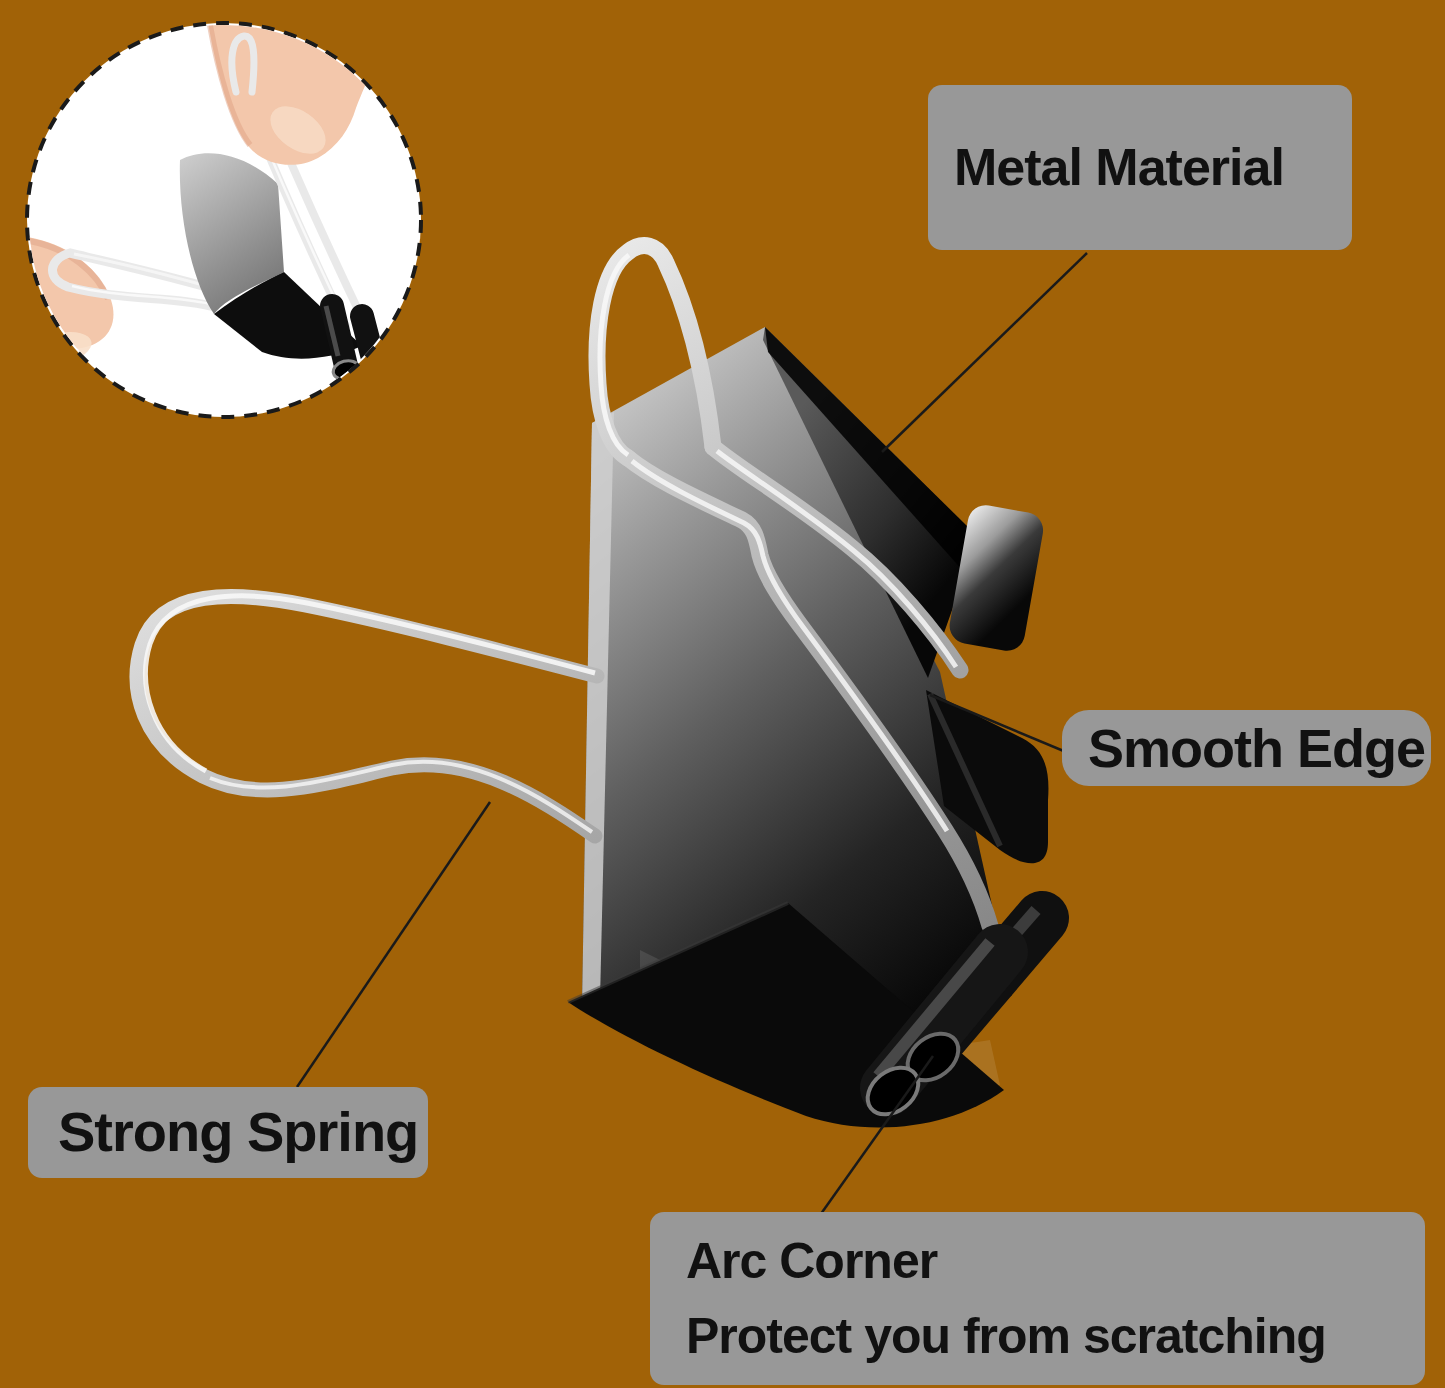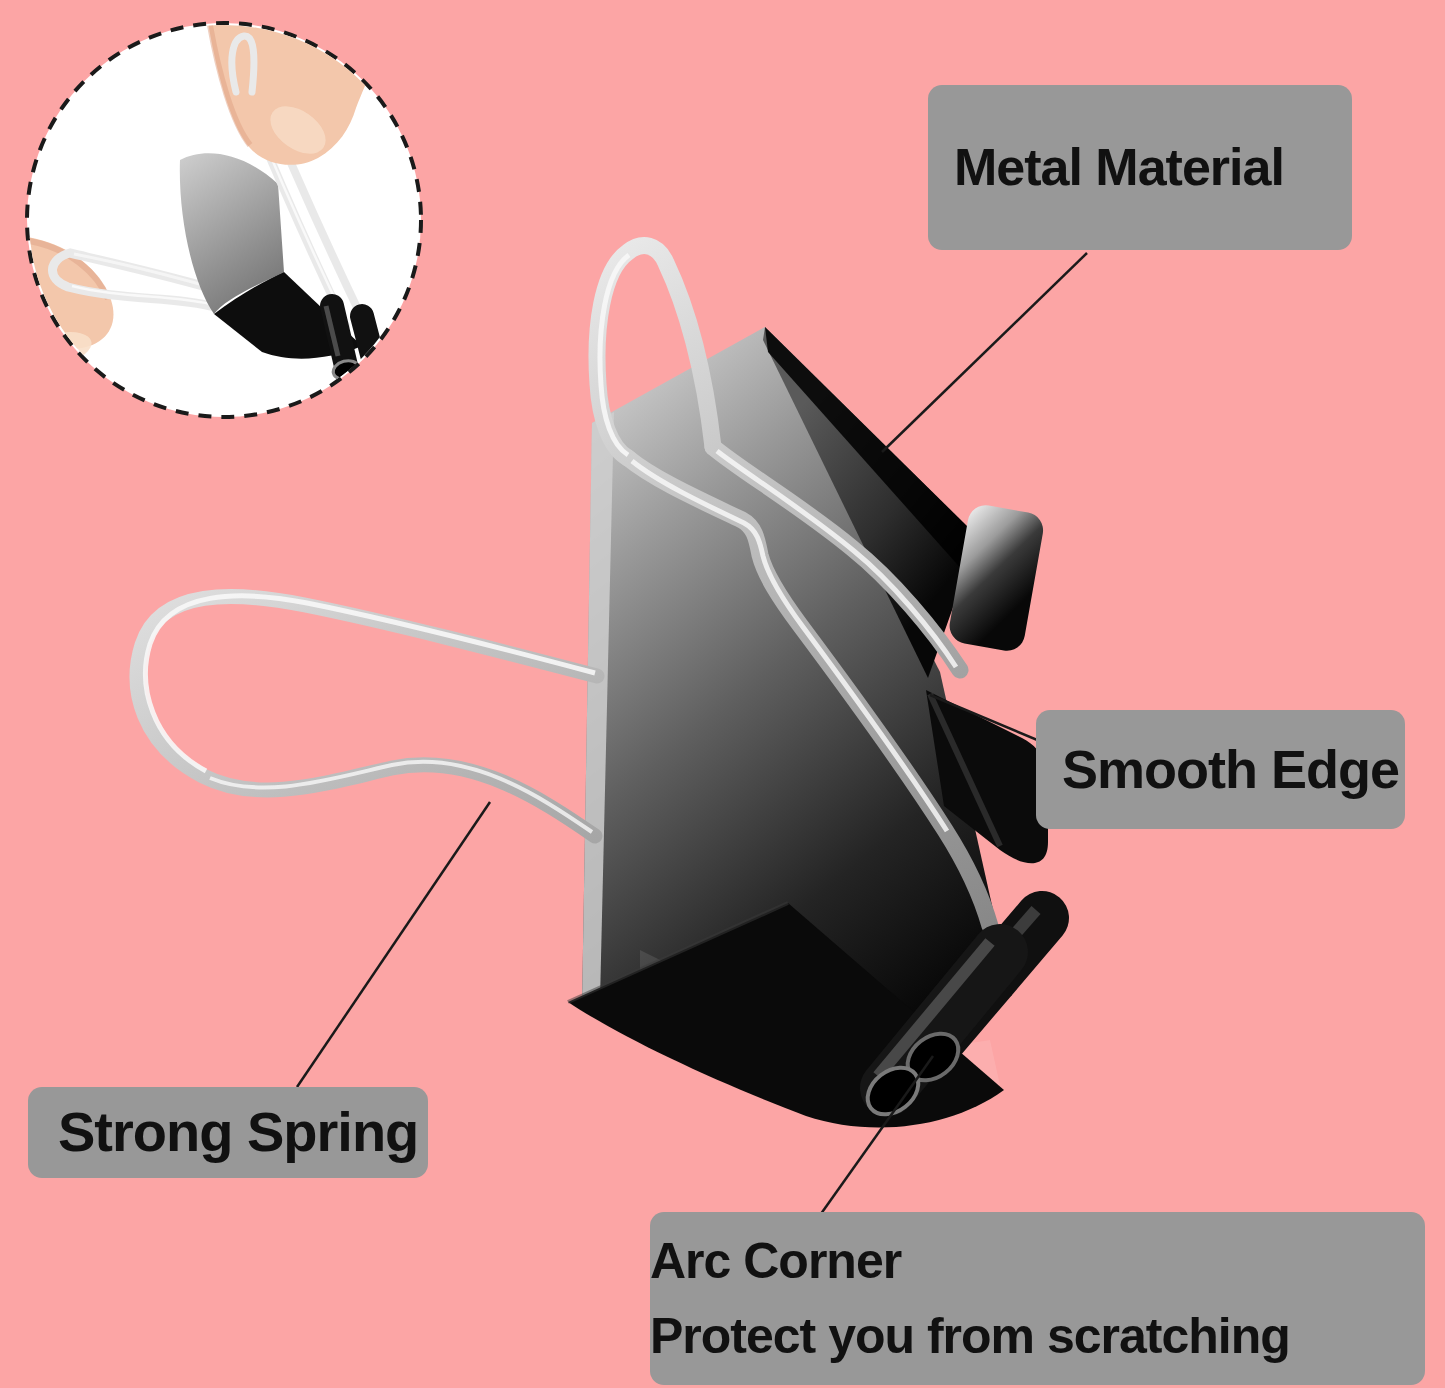--- a/index.html
+++ b/index.html
@@ -1,41 +1,41 @@
 <!DOCTYPE html>
 <html><head>
 <meta charset="utf-8">
 <style>
   html,body{margin:0;padding:0;background:#ffffff;}
   .stage{
     position:relative;
     width:1445px;height:1388px;
-    background:#fca5a5;
+    background:#a16207;
     overflow:hidden;
     font-family:"Liberation Sans",sans-serif;
   }
   .art{position:absolute;left:0;top:0;}
   .label{
     position:absolute;
     background:#989898;
     border-radius:14px;
     color:#111111;
     font-weight:bold;
     display:flex;
     flex-direction:column;
     justify-content:space-evenly;
     box-sizing:border-box;
     letter-spacing:-1px;
     line-height:1.05;
   }
   .label span{display:block;}
   .lbl-metal{left:928px;top:85px;width:424px;height:165px;font-size:52px;padding-left:26px;}
-  .lbl-smooth{left:1036px;top:710px;width:369px;height:119px;font-size:54px;padding-left:26px;justify-content:center;}
+  .lbl-smooth{left:1062px;top:710px;width:369px;height:76px;font-size:54px;padding-left:26px;justify-content:center;border-radius:27px;}
   .lbl-spring{left:28px;top:1087px;width:400px;height:91px;font-size:56px;padding-left:30px;justify-content:center;}
-  .lbl-arc{left:650px;top:1212px;width:775px;height:173px;font-size:50px;}
+  .lbl-arc{left:650px;top:1212px;width:775px;height:173px;font-size:50px;padding-left:36px;}
 </style>
 </head>
 <body>
 
 <div class="stage">
 
   <svg class="art" width="1445" height="1388" viewBox="0 0 1445 1388">
     <defs>
       <linearGradient id="faceGrad" gradientUnits="userSpaceOnUse" x1="592" y1="423" x2="1020" y2="950">
         <stop offset="0" stop-color="#c4c4c4"></stop>

